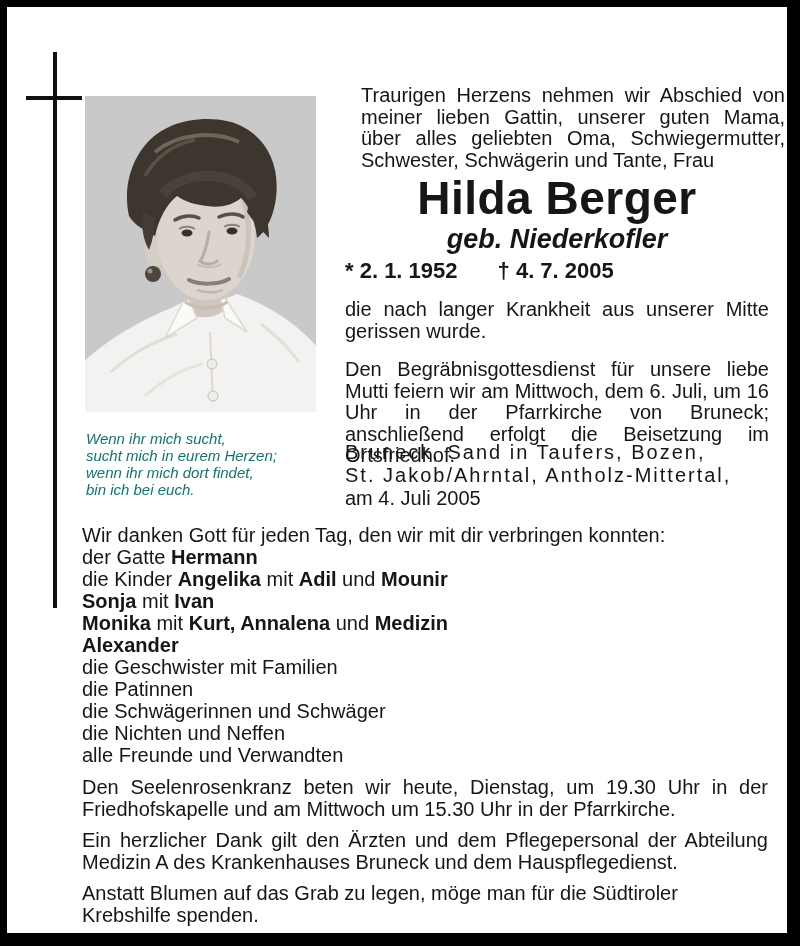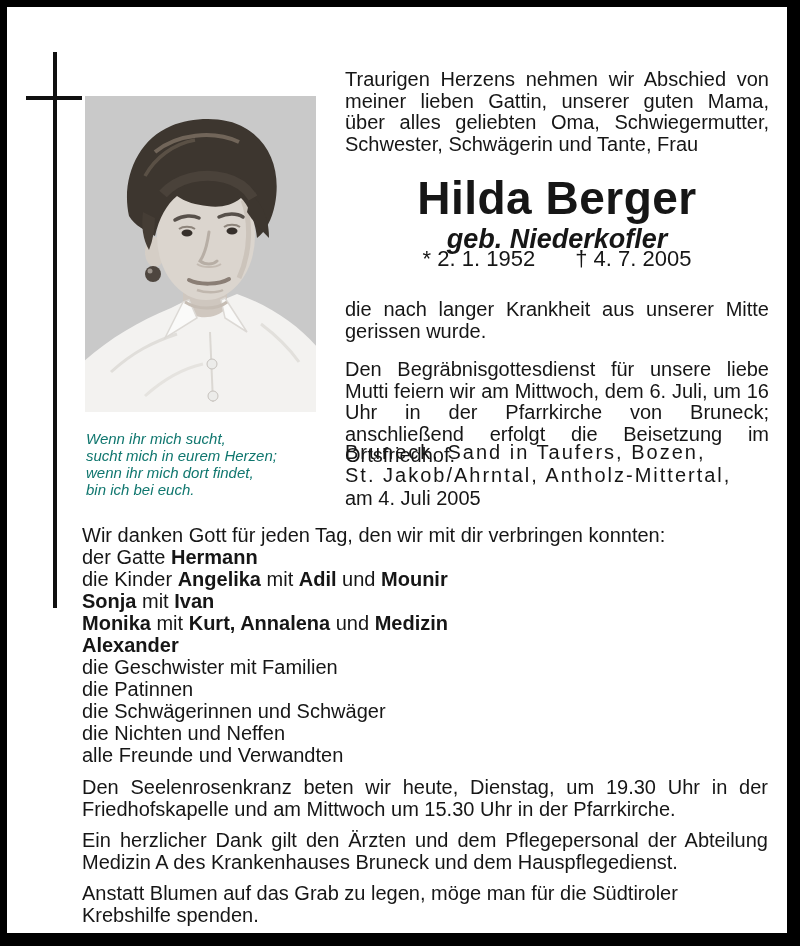--- a/index.html
+++ b/index.html
@@ -16,22 +16,22 @@
   .photo{position:absolute;left:78px;top:89px;width:231px;height:316px;}
   .photo svg{display:block;}
   
   .quote{position:absolute;left:79px;top:423px;width:250px;
     font-style:italic;font-size:15px;line-height:17px;color:#0f766e;}
   
   .rc{position:absolute;left:338px;width:424px;font-size:20px;line-height:21.5px;}
   .opening{top:62px;text-align:justify;}
   .name{top:167px;font-size:46px;line-height:48px;font-weight:bold;text-align:center;letter-spacing:0.5px;}
   .maiden{top:218px;font-size:27px;line-height:29px;font-weight:bold;text-align:center;font-style:italic;}
-  .dates{top:240px;font-size:22px;line-height:24px;font-weight:normal;
-    display:flex;justify-content:center;gap:40px;}
+  .dates{top:252px;font-size:22px;line-height:24px;font-weight:bold;
+    display:flex;justify-content:flex-start;gap:40px;}
   .cause{top:292px;text-align:justify;}
   .service{top:352px;text-align:justify;}
   .places{top:434px;line-height:23px;}
   .places .ls{letter-spacing:2px;}
   
   .lower{position:absolute;left:75px;top:517px;width:686px;font-size:20px;line-height:22px;}
   .lower p{margin:0;}
   .just{text-align:justify;}
   .mt1{margin-top:10px !important;}
   .mt2{margin-top:9px !important;}
@@ -96,21 +96,21 @@
       </svg>
     </div>
 
     <div class="quote">
         <div>Wenn ihr mich sucht,</div>
         <div>sucht mich in eurem Herzen;</div>
         <div>wenn ihr mich dort findet,</div>
         <div>bin ich bei euch.</div>
       </div>
 
-    <p class="rc opening" style="margin:0;">Traurigen Herzens nehmen wir Abschied von meiner lieben Gattin, unserer guten Mama, über alles geliebten Oma, Schwiegermutter, Schwester, Schwägerin und Tante, Frau</p>
+    <p class="rc opening" style="margin:16px;">Traurigen Herzens nehmen wir Abschied von meiner lieben Gattin, unserer guten Mama, über alles geliebten Oma, Schwiegermutter, Schwester, Schwägerin und Tante, Frau</p>
 
     <div class="rc name">Hilda Berger</div>
 
     <div class="rc maiden">geb. Niederkofler</div>
 
     <div class="rc dates">
       <span>* 2. 1. 1952</span>
       <span>† 4. 7. 2005</span>
     </div>
 

